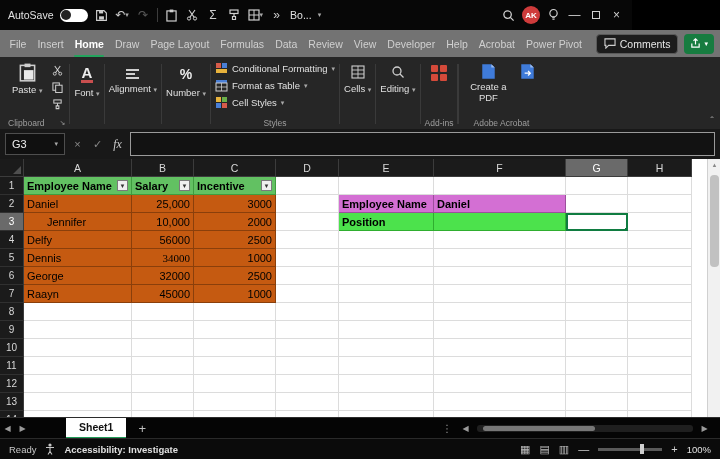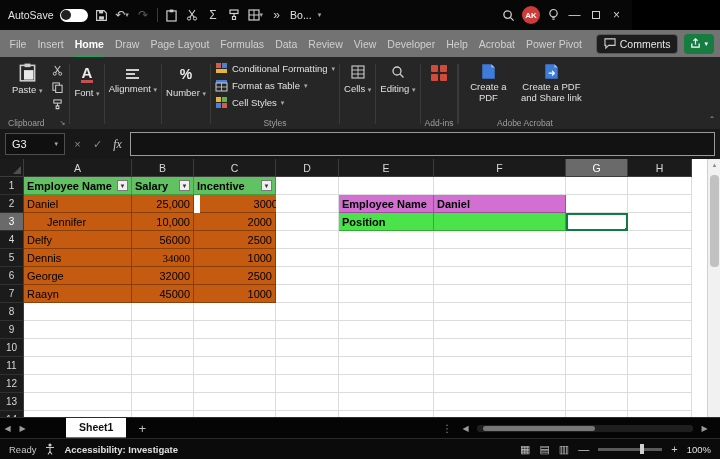--- a/index.html
+++ b/index.html
@@ -365,21 +365,20 @@
             <path d="M9 1v3h3" fill="#9DBCEC"></path>
           </svg>
         <span class="wrap40">Create a PDF</span>
       </div>
       <div class="bigbtn">
         <svg width="15" height="17" viewBox="0 0 13 15">
             <path d="M1 1h8l3 3v10H1z" fill="#3F7BD9"></path>
             <path d="M9 1v3h3" fill="#9DBCEC"></path>
             <path d="M4 9h5M7 7l2 2-2 2" stroke="#fff" fill="none" stroke-width="1.1"></path>
           </svg>
-        <span class="wrap60">Create a PDF and Share link</span>
       </div>
     </div>
     <div class="rg-label">
         <span>Adobe Acrobat</span>
       </div>
   </div>
 
   <span id="collapse-ribbon">ˆ</span>
 </div>
 
@@ -445,21 +444,21 @@
       <div class="cell orange num" style="left: 108px; top: 90px; width: 62px;">32000</div>
       <div class="cell orange num" style="left: 108px; top: 108px; width: 62px;">45000</div>
       <div class="cell" style="left: 108px; top: 126px; width: 62px;"></div>
       <div class="cell" style="left: 108px; top: 144px; width: 62px;"></div>
       <div class="cell" style="left: 108px; top: 162px; width: 62px;"></div>
       <div class="cell" style="left: 108px; top: 180px; width: 62px;"></div>
       <div class="cell" style="left: 108px; top: 198px; width: 62px;"></div>
       <div class="cell" style="left: 108px; top: 216px; width: 62px;"></div>
       <div class="cell" style="left: 108px; top: 234px; width: 62px;"></div>
       <div class="cell thead" style="left: 170px; top: 0px; width: 82px;">Incentive<span class="filter">▼</span></div>
-      <div class="cell orange num" style="left: 176px; top: 18px; width: 82px;">3000</div>
+      <div class="cell orange num" style="left: 170px; top: 18px; width: 82px;">3000</div>
       <div class="cell orange num" style="left: 170px; top: 36px; width: 82px;">2000</div>
       <div class="cell orange num" style="left: 170px; top: 54px; width: 82px;">2500</div>
       <div class="cell orange num" style="left: 170px; top: 72px; width: 82px;">1000</div>
       <div class="cell orange num" style="left: 170px; top: 90px; width: 82px;">2500</div>
       <div class="cell orange num" style="left: 170px; top: 108px; width: 82px;">1000</div>
       <div class="cell" style="left: 170px; top: 126px; width: 82px;"></div>
       <div class="cell" style="left: 170px; top: 144px; width: 82px;"></div>
       <div class="cell" style="left: 170px; top: 162px; width: 82px;"></div>
       <div class="cell" style="left: 170px; top: 180px; width: 82px;"></div>
       <div class="cell" style="left: 170px; top: 198px; width: 82px;"></div>

